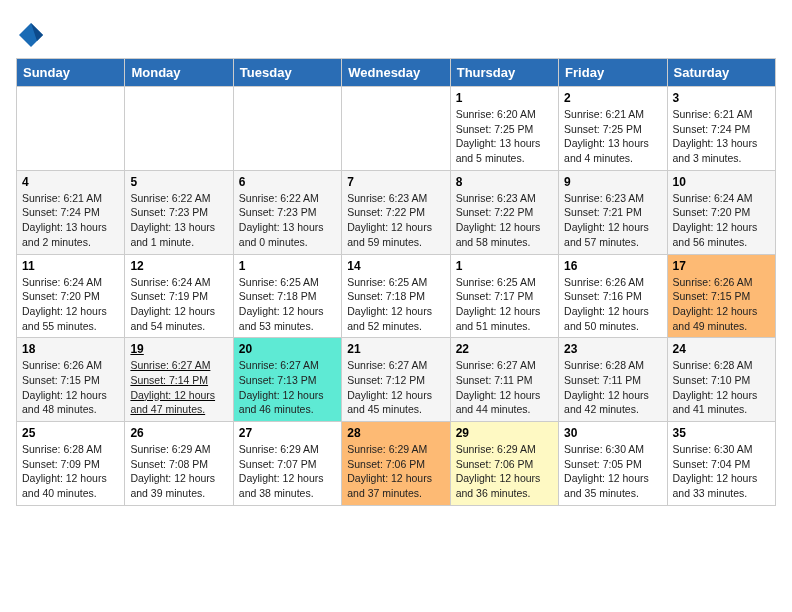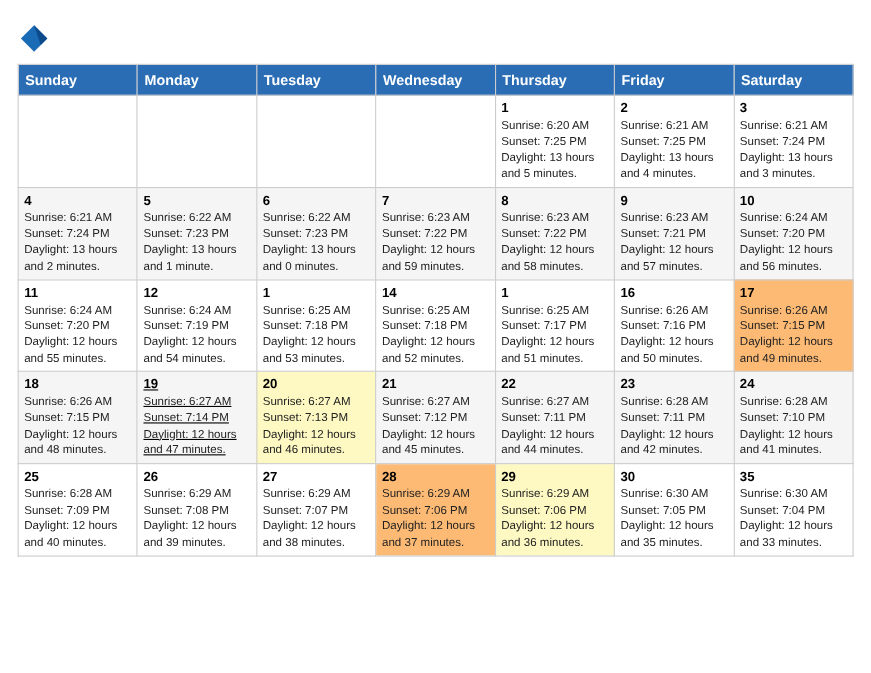--- a/index.html
+++ b/index.html
@@ -261,21 +261,21 @@
 Daylight: 12 hours
 and 48 minutes.</div>
           </td>
           <td style="background: rgb(245, 245, 245); text-decoration: underline;">
             <span class="day-number">19</span>
             <div class="day-info" style="white-space: pre-line;">Sunrise: 6:27 AM
 Sunset: 7:14 PM
 Daylight: 12 hours
 and 47 minutes.</div>
           </td>
-          <td style="background: #fef9c3;">
+          <td style="background: #5eead4;">
             <span class="day-number">20</span>
             <div class="day-info" style="white-space: pre-line;">Sunrise: 6:27 AM
 Sunset: 7:13 PM
 Daylight: 12 hours
 and 46 minutes.</div>
           </td>
           <td style="background: rgb(245, 245, 245); margin-top: 36px;">
             <span class="day-number">21</span>
             <div class="day-info" style="white-space: pre-line;">Sunrise: 6:27 AM
 Sunset: 7:12 PM

